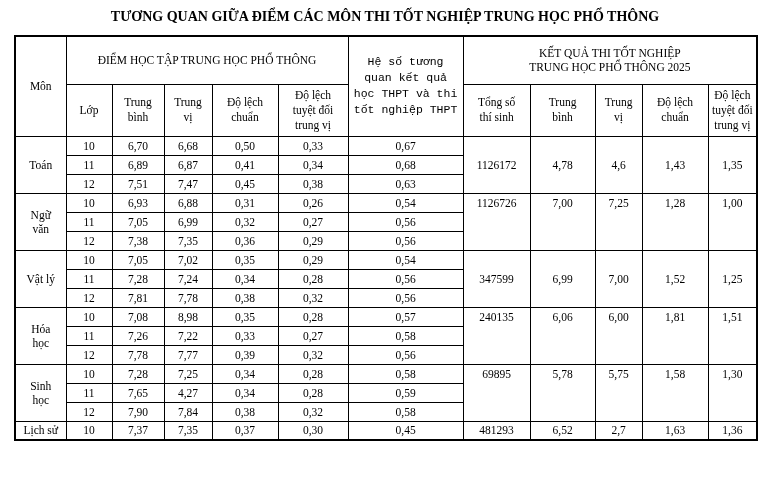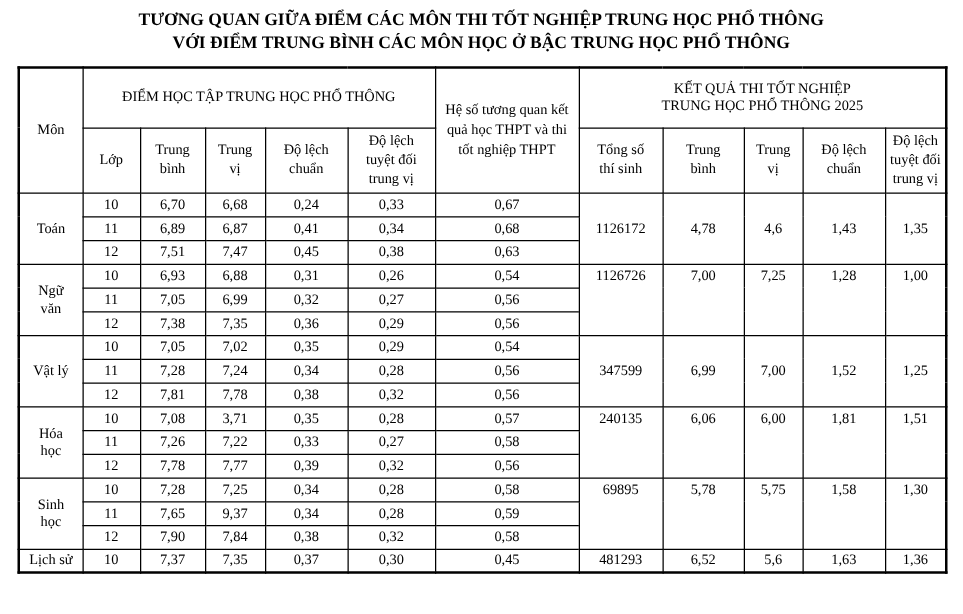--- a/index.html
+++ b/index.html
@@ -42,38 +42,37 @@
     font-weight: normal;
     padding: 0 2px;
     overflow: hidden;
   }
   tr.head1 { height: 48px; }
   tr.head2 { height: 52px; }
   tr.datarow { height: 19px; }
   .pre { white-space: pre-line; line-height: 15px; }
   .grp { font-size: 12px; font-weight: bold; line-height: 16px; }
   .corner { vertical-align: bottom; padding-bottom: 15px; font-weight: bold; }
-  .corrhead { font-size: 11.5px; line-height: 16px; padding: 0 6px; }
+  .corrhead { font-size: 11.5px; line-height: 16px; padding: 0 6px; font-family: Liberation Mono, monospace; }
 
   .subj { font-weight: bold; white-space: pre-line; line-height: 14px; }
   .gs { border-top: 2px solid #000; }          
   .hb { border-bottom: 2px solid #000; }       
   .hl { border-left: 2px solid #000; }         
 
   td.exam-top { vertical-align: top; line-height: 18px; }
   td.exam-mid { vertical-align: middle; margin-left: 31px; }
 </style>
 </head>
 <body>
 
 <div class="page">
 
   <div class="title-block">
     <div class="title-line">TƯƠNG QUAN GIỮA ĐIỂM CÁC MÔN THI TỐT NGHIỆP TRUNG HỌC PHỔ THÔNG</div>
-    <div class="title-line">VỚI ĐIỂM TRUNG BÌNH CÁC MÔN HỌC Ở BẬC TRUNG HỌC PHỔ THÔNG</div>
   </div>
 
   <table class="doc-table">
     <colgroup>
       <col style="width:51px">
         <col style="width:46px">
         <col style="width:52px">
         <col style="width:48px">
       <col style="width:66px">
         <col style="width:70px">
@@ -116,21 +115,21 @@
       <th class="pre hb">Độ lệch
 tuyệt đối
 trung vị</th>
     </tr>
 
     <tr class="datarow">
       <td class="subj gs" rowspan="3">Toán</td>
       <td class="gs">10</td>
       <td class="gs">6,70</td>
       <td class="gs">6,68</td>
-      <td class="gs">0,24</td>
+      <td class="gs">0,50</td>
       <td class="gs">0,33</td>
       <td class="gs">0,67</td>
       <td class="gs hl exam-mid" rowspan="3">1126172</td>
       <td class="gs exam-mid" rowspan="3">4,78</td>
       <td class="gs exam-mid" rowspan="3">4,6</td>
       <td class="gs exam-mid" rowspan="3">1,43</td>
       <td class="gs exam-mid" rowspan="3">1,35</td>
     </tr>
     <tr class="datarow">
       <td>11</td>
@@ -210,21 +209,21 @@
       <td>0,38</td>
       <td>0,32</td>
       <td>0,56</td>
     </tr>
 
     <tr class="datarow">
       <td class="subj gs" rowspan="3">Hóa
 học</td>
       <td class="gs">10</td>
       <td class="gs">7,08</td>
-      <td class="gs">3,71</td>
+      <td class="gs">8,98</td>
       <td class="gs">0,35</td>
       <td class="gs">0,28</td>
       <td class="gs">0,57</td>
       <td class="gs hl exam-top" rowspan="3">240135</td>
       <td class="gs exam-top" rowspan="3">6,06</td>
       <td class="gs exam-top" rowspan="3">6,00</td>
       <td class="gs exam-top" rowspan="3">1,81</td>
       <td class="gs exam-top" rowspan="3">1,51</td>
     </tr>
     <tr class="datarow">
@@ -255,21 +254,21 @@
       <td class="gs">0,58</td>
       <td class="gs hl exam-top" rowspan="3">69895</td>
       <td class="gs exam-top" rowspan="3">5,78</td>
       <td class="gs exam-top" rowspan="3">5,75</td>
       <td class="gs exam-top" rowspan="3">1,58</td>
       <td class="gs exam-top" rowspan="3">1,30</td>
     </tr>
     <tr class="datarow">
       <td>11</td>
       <td>7,65</td>
-      <td>9,37</td>
+      <td>4,27</td>
       <td>0,34</td>
       <td>0,28</td>
       <td>0,59</td>
     </tr>
     <tr class="datarow">
       <td>12</td>
       <td>7,90</td>
       <td>7,84</td>
       <td>0,38</td>
       <td>0,32</td>
@@ -279,20 +278,20 @@
     <tr class="datarow">
       <td class="subj gs">Lịch sử</td>
       <td class="gs">10</td>
       <td class="gs">7,37</td>
       <td class="gs">7,35</td>
       <td class="gs">0,37</td>
       <td class="gs">0,30</td>
       <td class="gs">0,45</td>
       <td class="gs hl">481293</td>
       <td class="gs">6,52</td>
-      <td class="gs">5,6</td>
+      <td class="gs">2,7</td>
       <td class="gs">1,63</td>
       <td class="gs">1,36</td>
     </tr>
   </tbody>
     </table>
 
 </div>
 
 </body></html>

